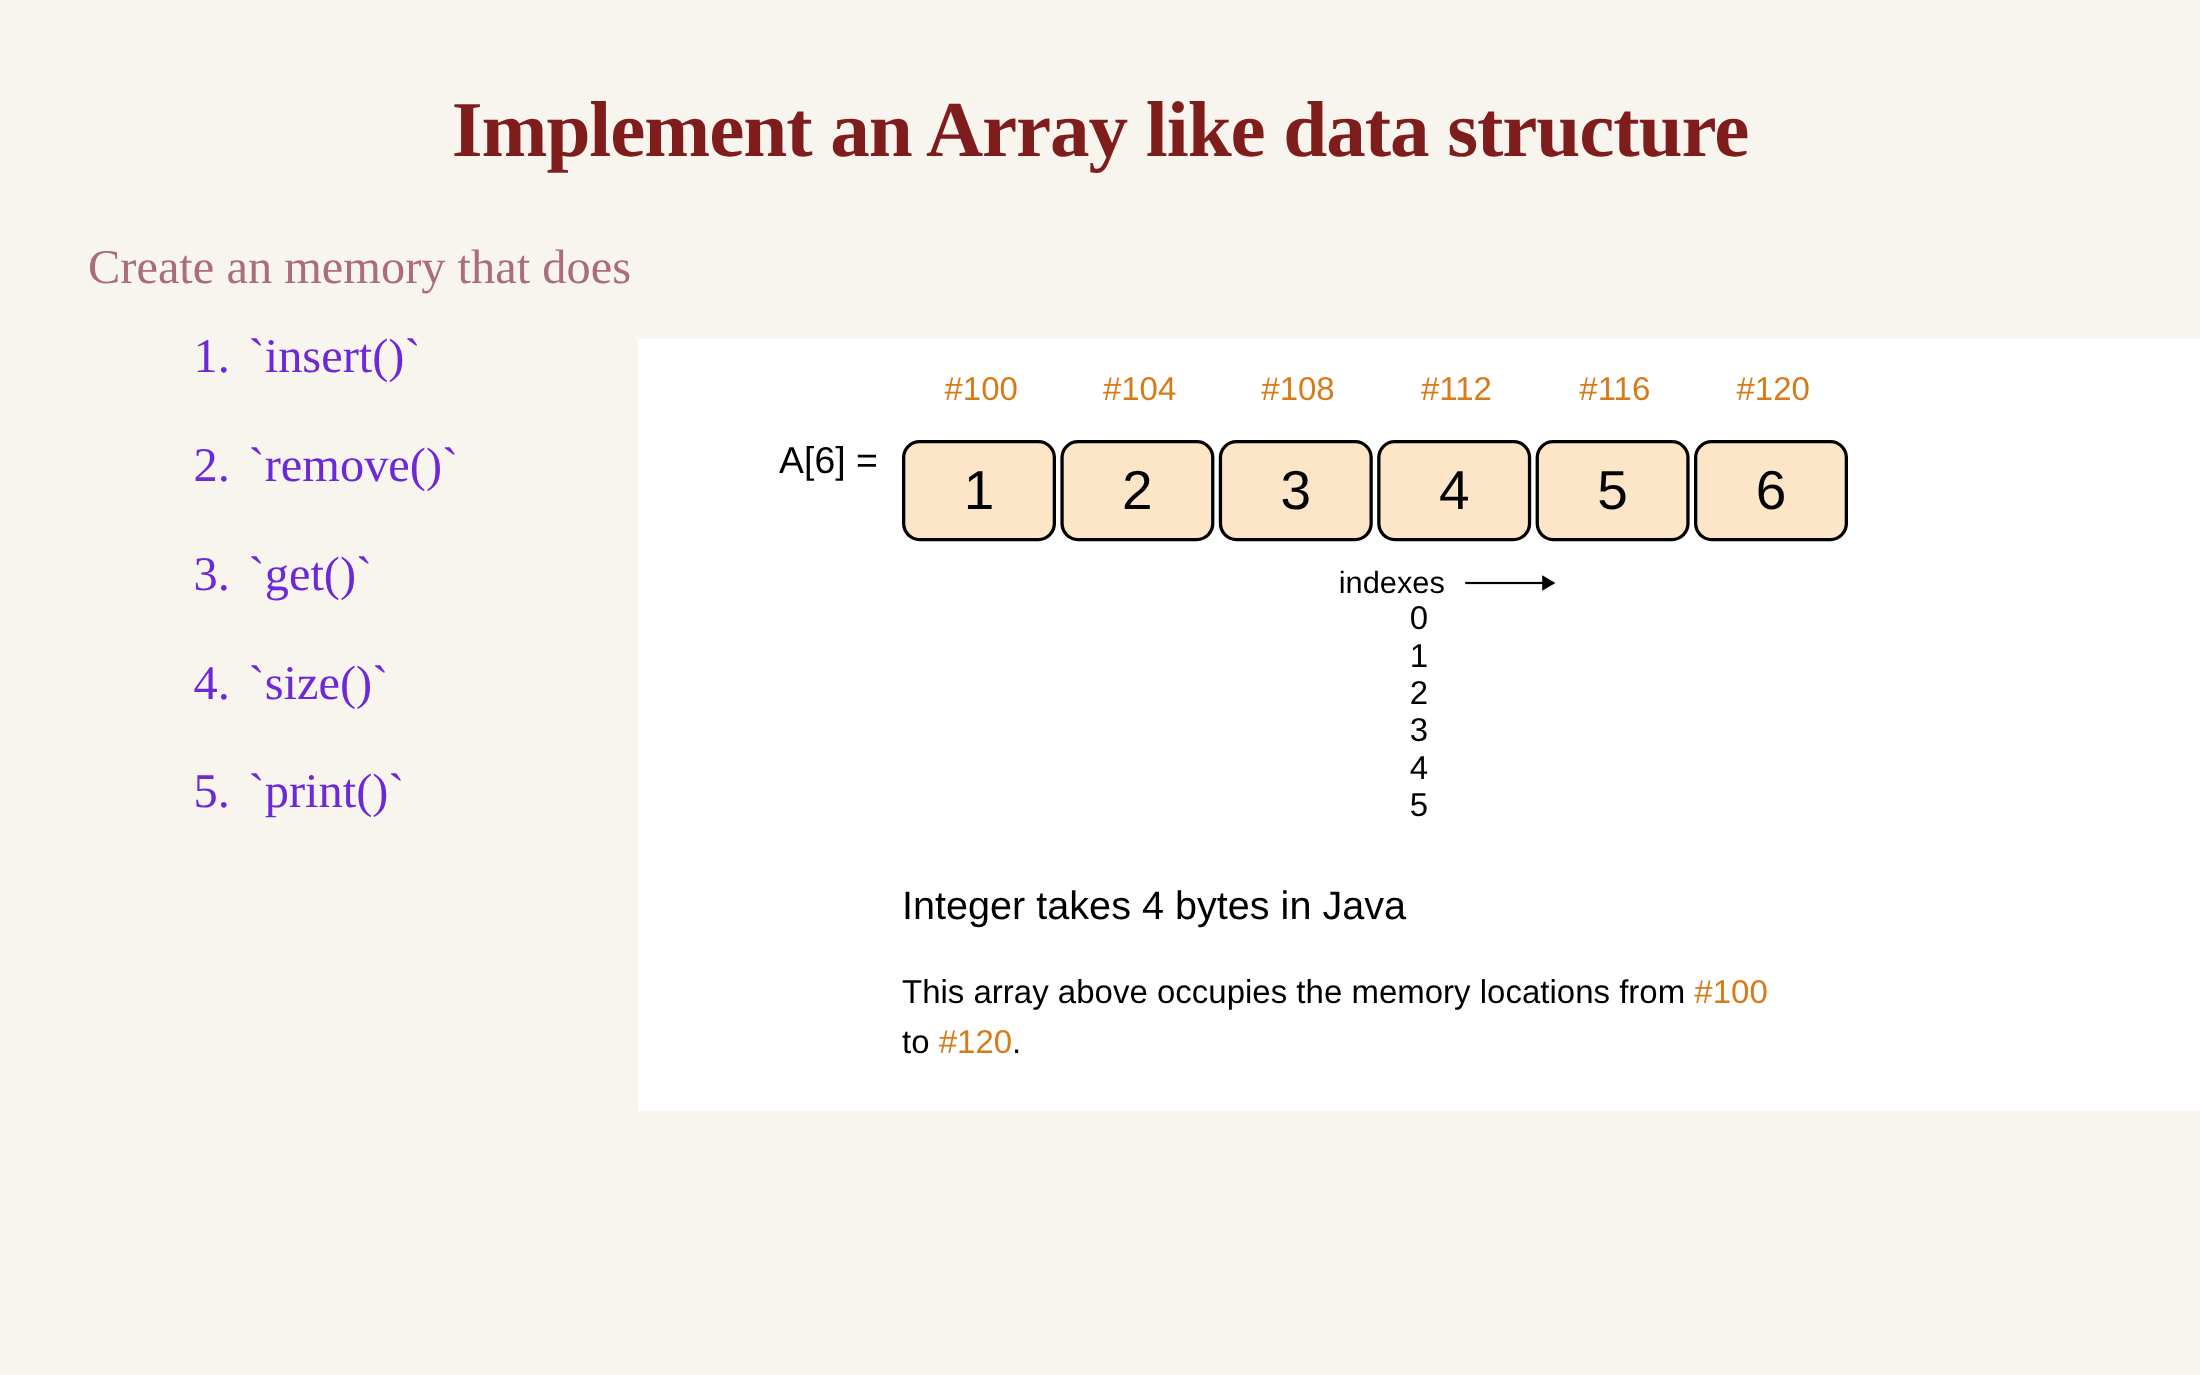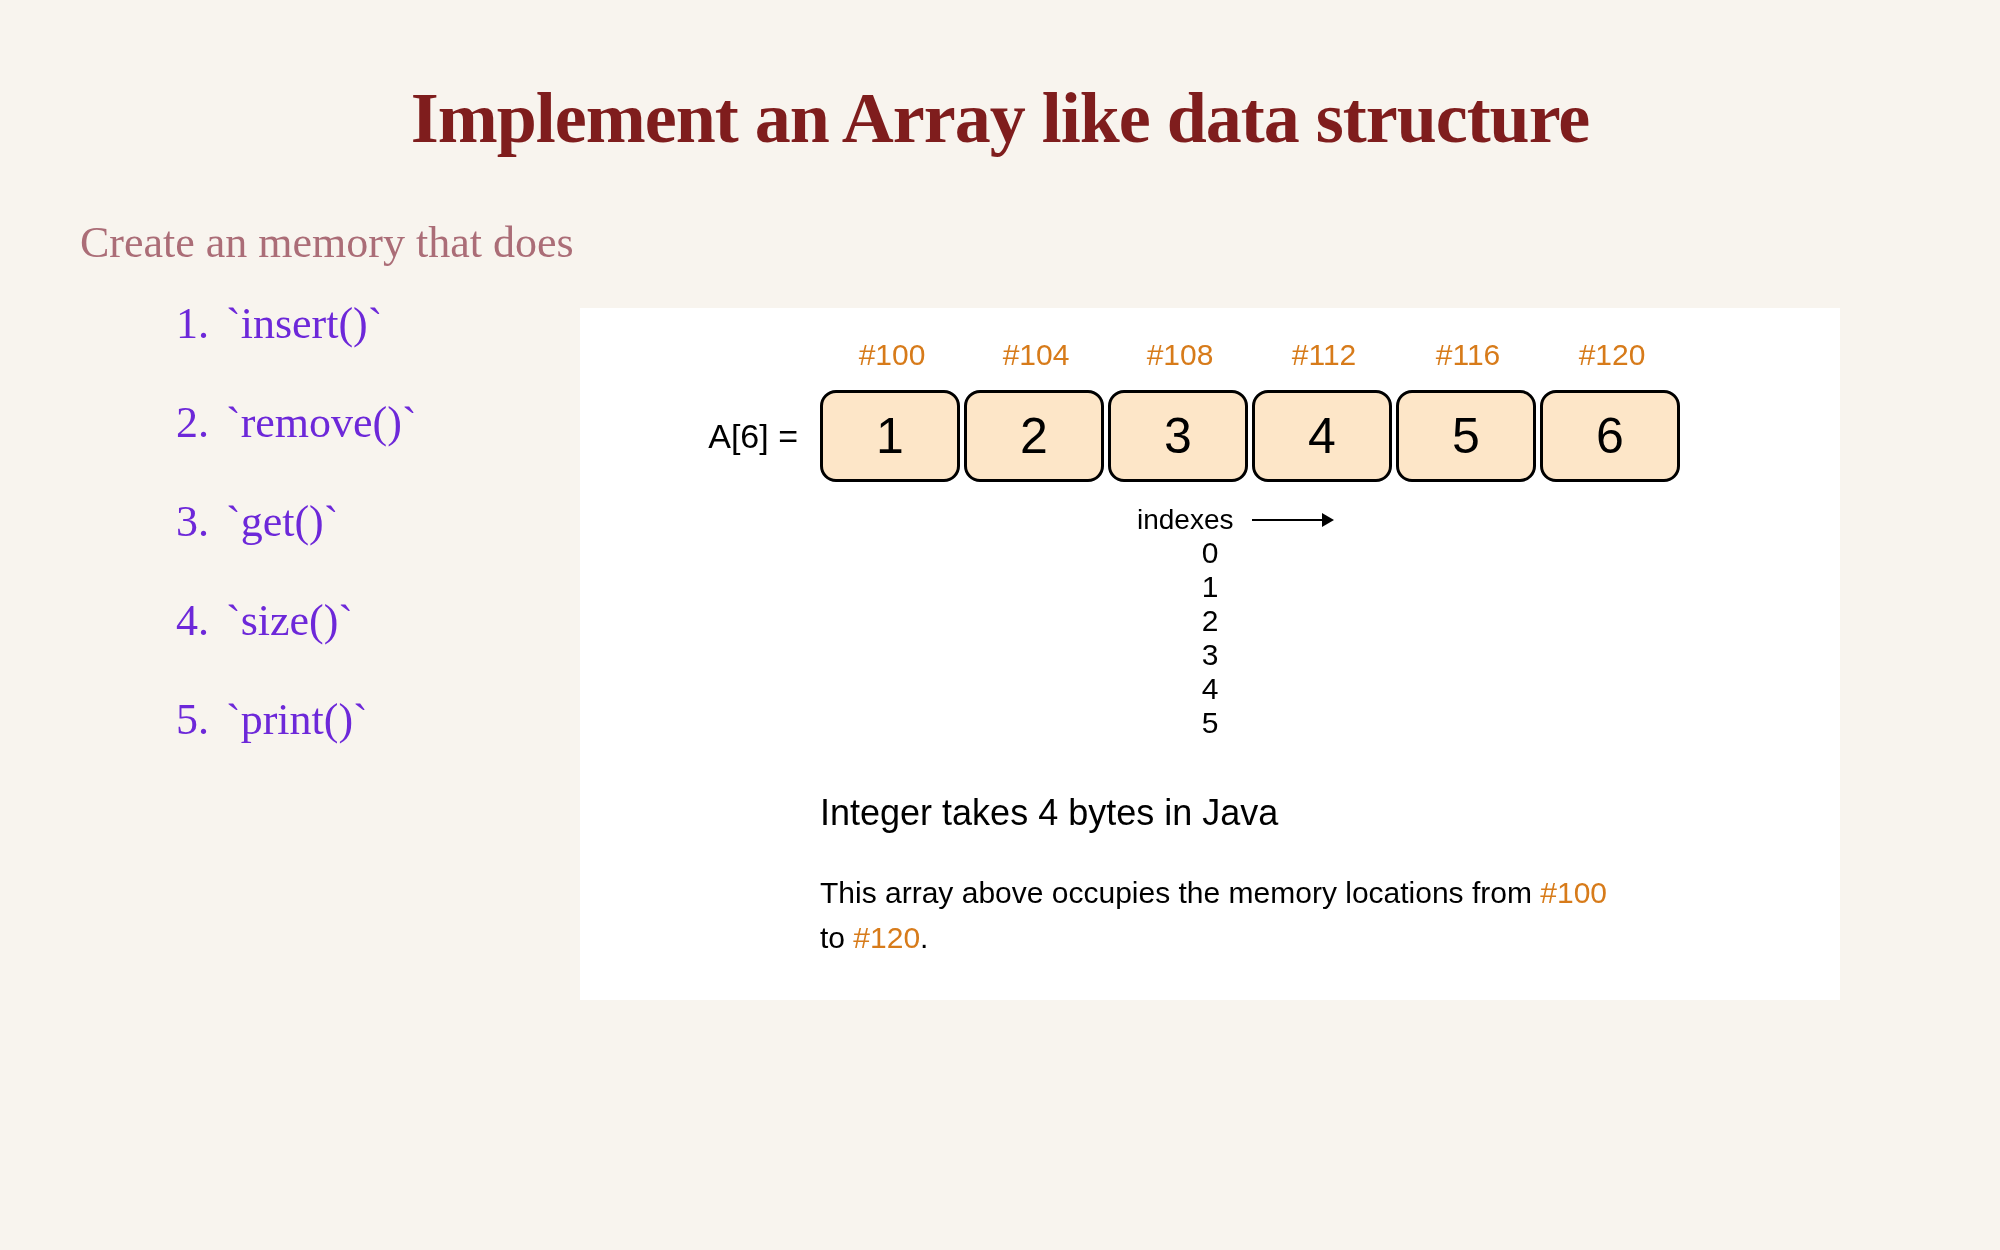--- a/index.html
+++ b/index.html
@@ -36,21 +36,21 @@
     font-size: 44px;
     margin-left: 220px;
     width: 340px;
   }
   .ops-list li {
     margin-bottom: 48px;
     padding-left: 6px;
   }
   .diagram {
     background: #ffffff;
-    width: 1260px;
+    width: 1420px;
     padding: 30px 50px 40px 50px;
     font-family: Arial, Helvetica, sans-serif;
     color: #000;
     margin-left: 20px;
     margin-top: 10px;
   }
   .addr-row {
     display: flex;
     flex-direction: row;
     align-items: center;
@@ -59,22 +59,21 @@
   .addr-cell {
     width: 144px;
     text-align: center;
     color: #d77b1a;
     font-size: 30px;
     font-weight: 400;
   }
   .cells-row {
     display: flex;
     flex-direction: row;
-    align-items: center;
-    margin-top: 18px;
+    margin-top: 28px;
   }
   .arr-label {
     width: 190px;
     text-align: right;
     font-size: 34px;
     padding-right: 22px;
   }
   .cell {
     width: 140px;
     height: 92px;

